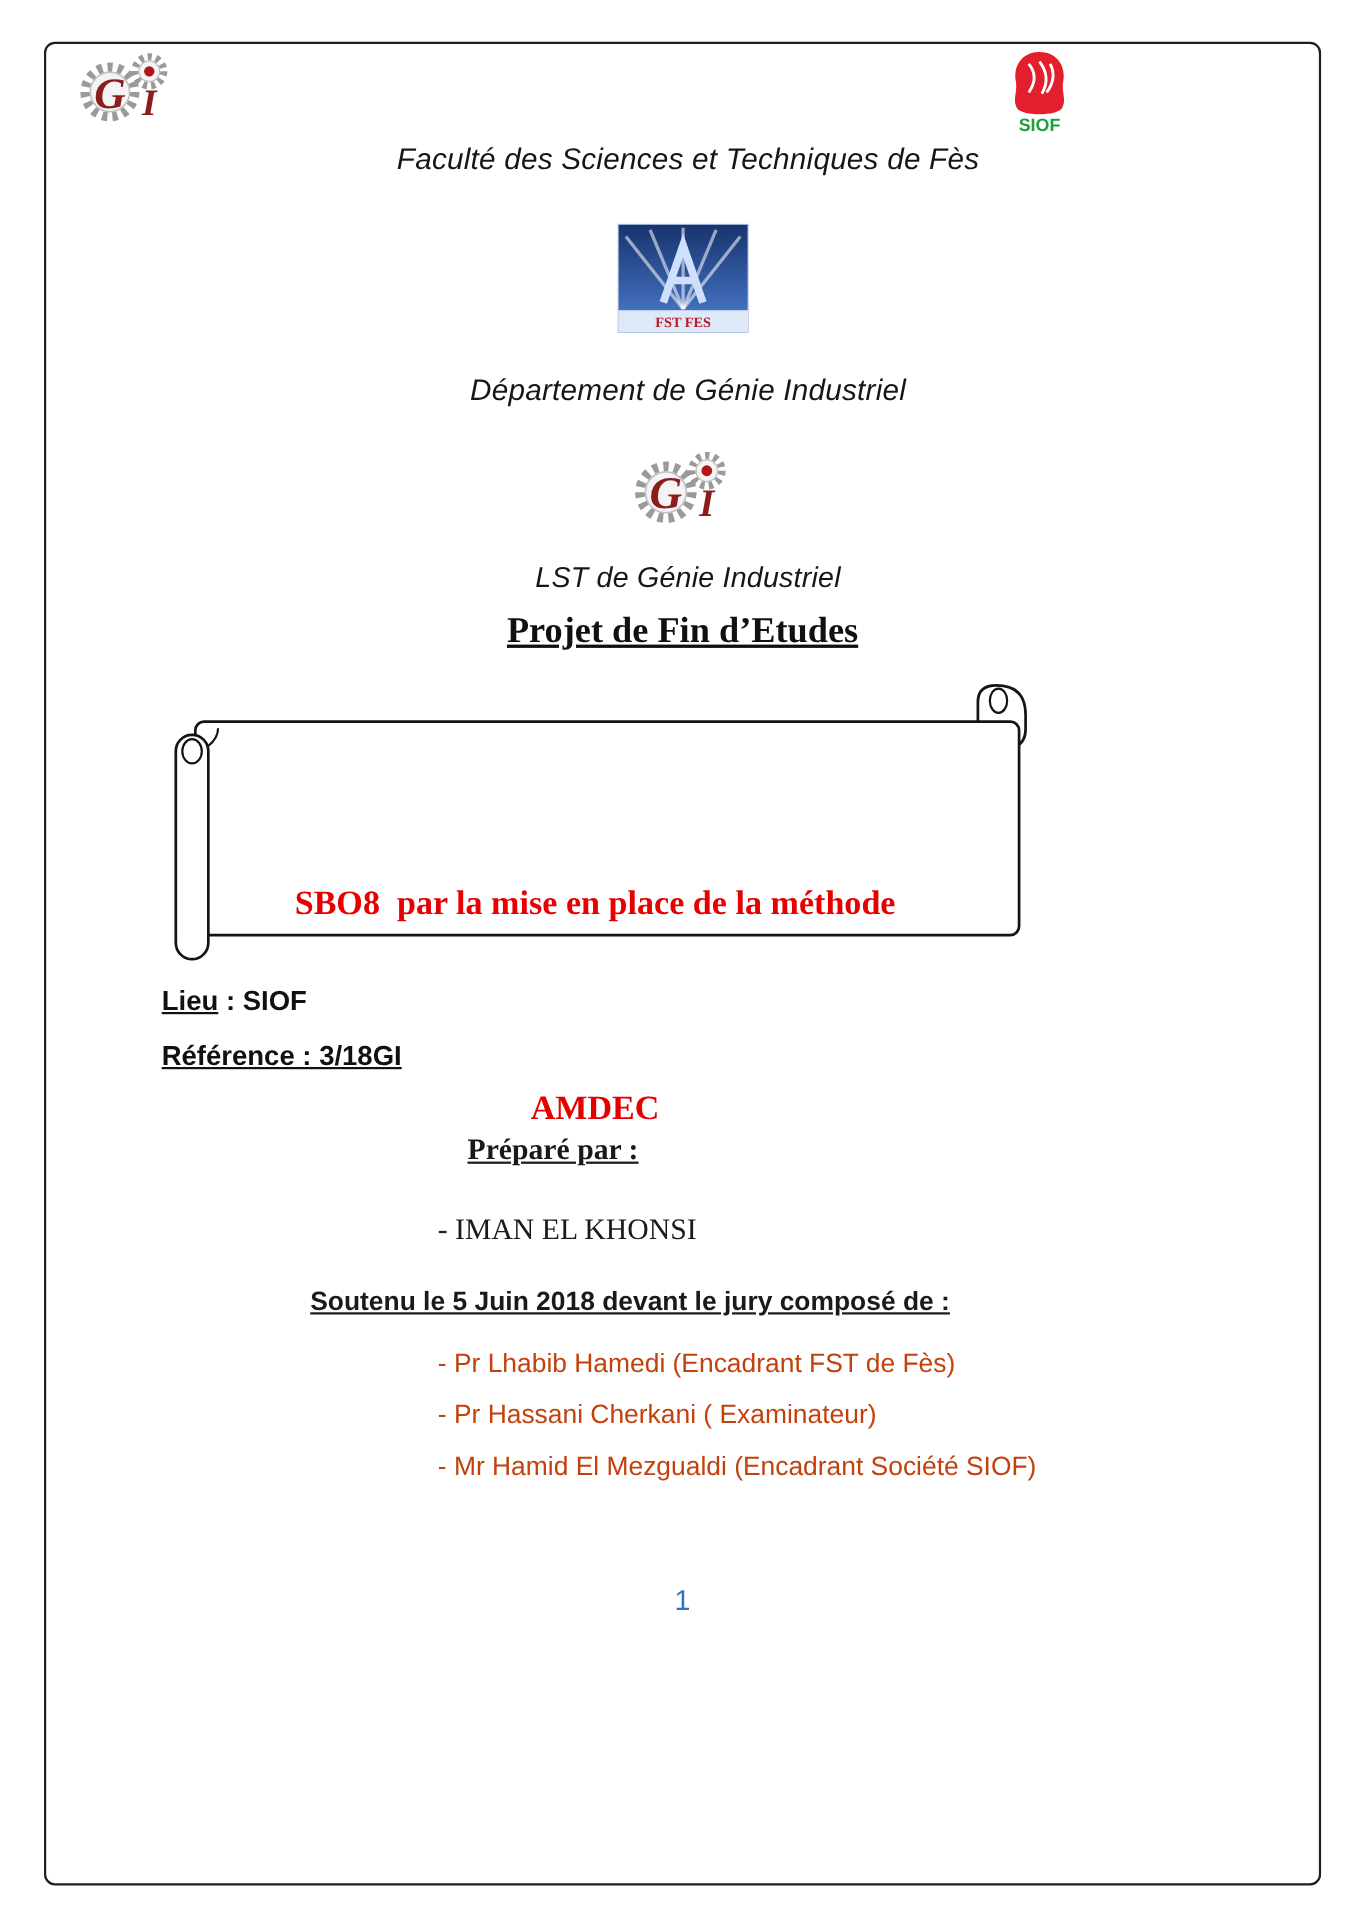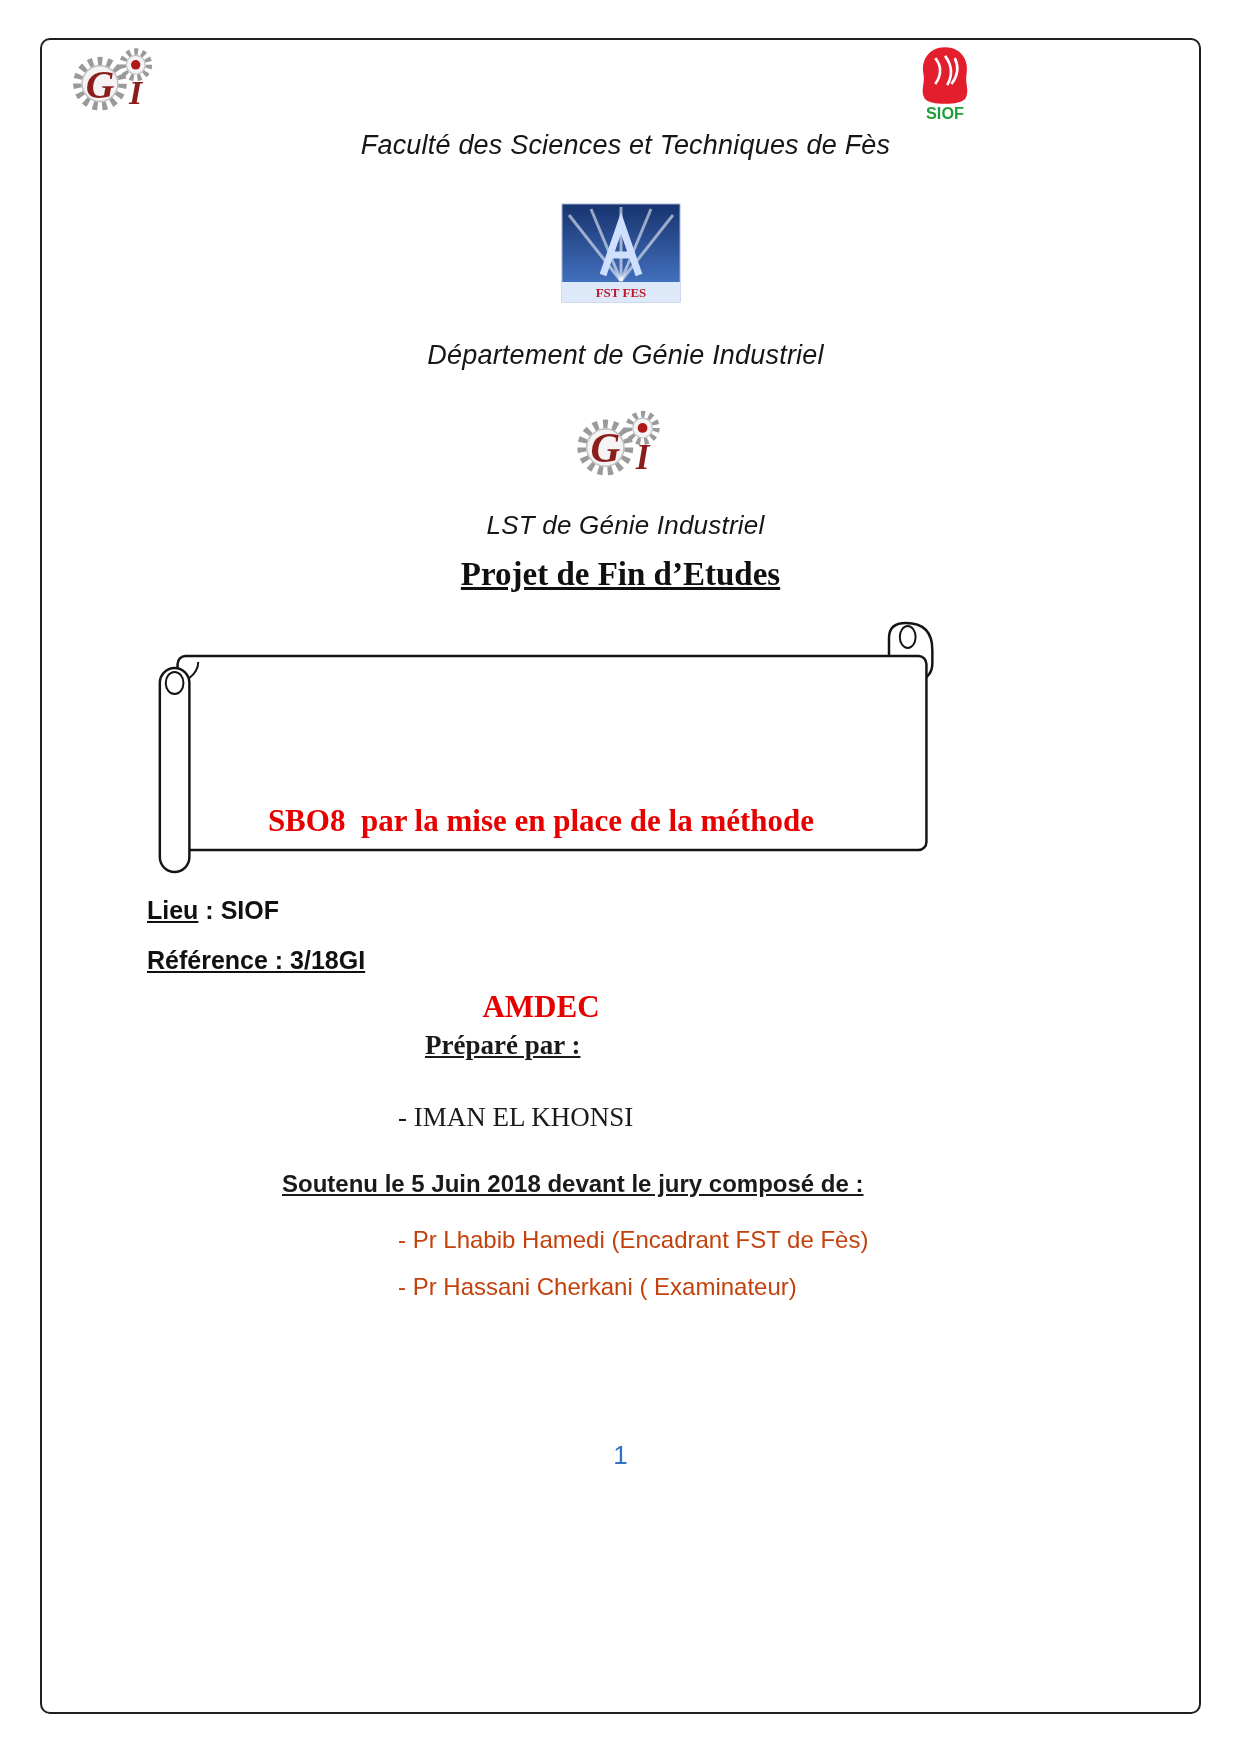--- a/index.html
+++ b/index.html
@@ -135,16 +135,17 @@
 
   <div class="abs prepared-heading">Préparé par :</div>
   <div class="abs authors">
     <div>- IMAN EL KHONSI</div>
   </div>
 
   <div class="abs soutenu-heading">Soutenu le 5 Juin 2018 devant le jury composé de :</div>
   <div class="abs jury-list">
     <div>- Pr Lhabib Hamedi (Encadrant FST de Fès)</div>
     <div>- Pr Hassani Cherkani ( Examinateur)</div>
+    <div>- Mr Hamid El Mezgualdi (Encadrant Société SIOF)</div>
   </div>
 
   <div class="abs centered page-number" style="color:#2f74c9;">1</div>
 </div>
 
 </body></html>

